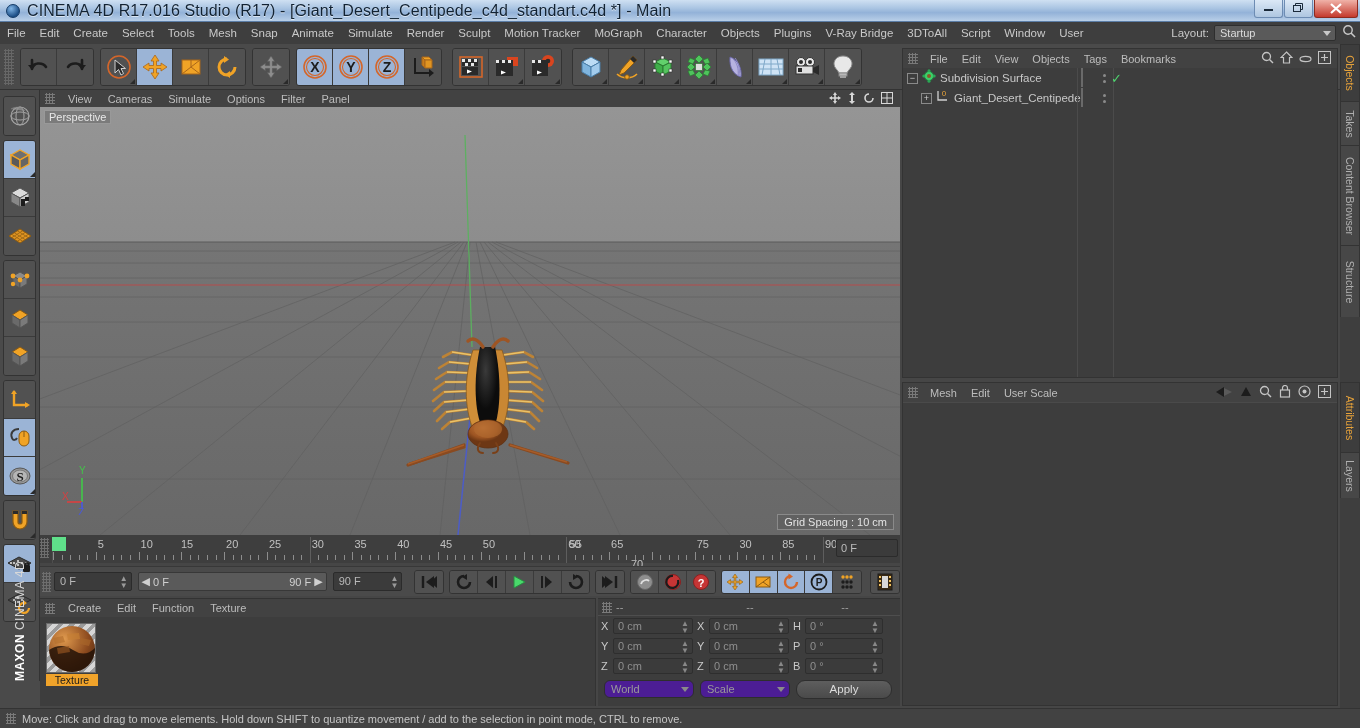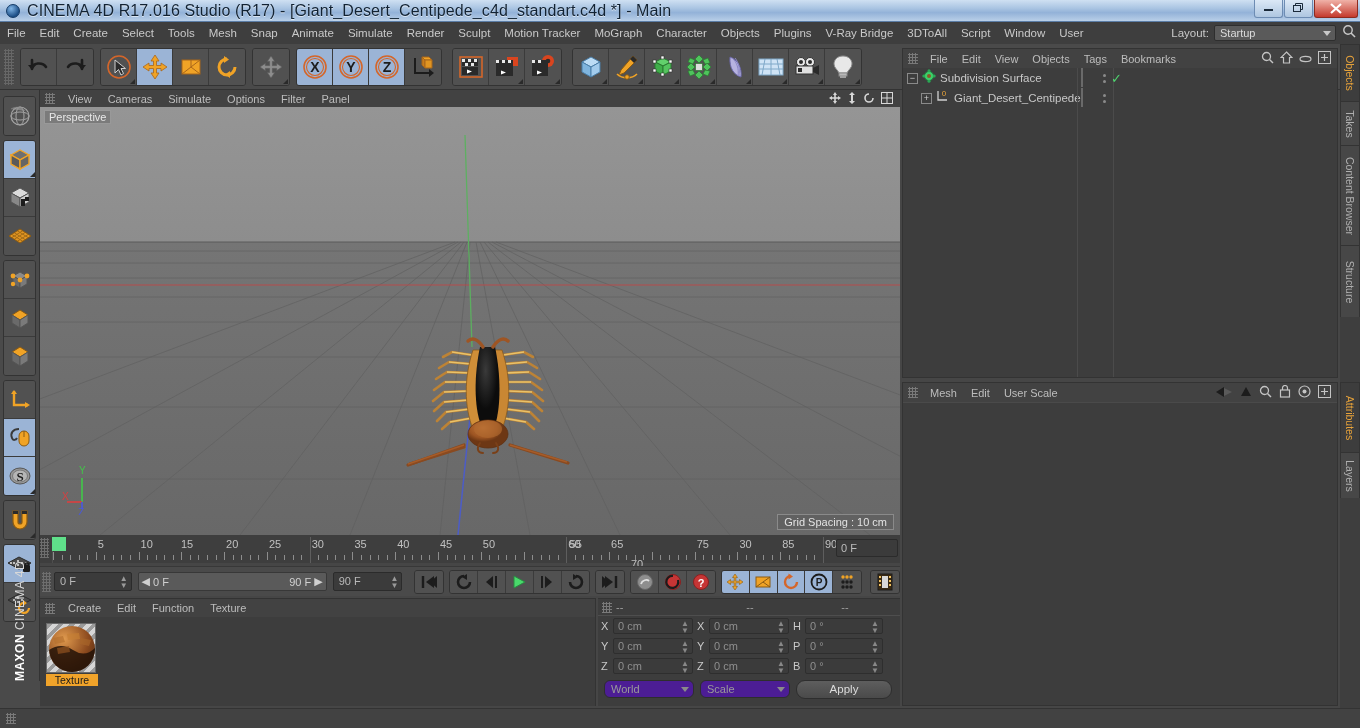--- a/index.html
+++ b/index.html
@@ -1268,15 +1268,16 @@
       <div class="etab act" style="position: absolute; top: 338px; height: 70px;">
         <span>Attributes</span>
       </div>
       <div class="etab" style="position: absolute; top: 408px; height: 46px;">
         <span>Layers</span>
       </div>
     </div>
 
   <div class="status">
     <div class="dots"></div>
+    <span>Move: Click and drag to move elements. Hold down SHIFT to quantize movement / add to the selection in point mode, CTRL to remove.</span>
   </div>
 
 </div>
 
 </body></html>

